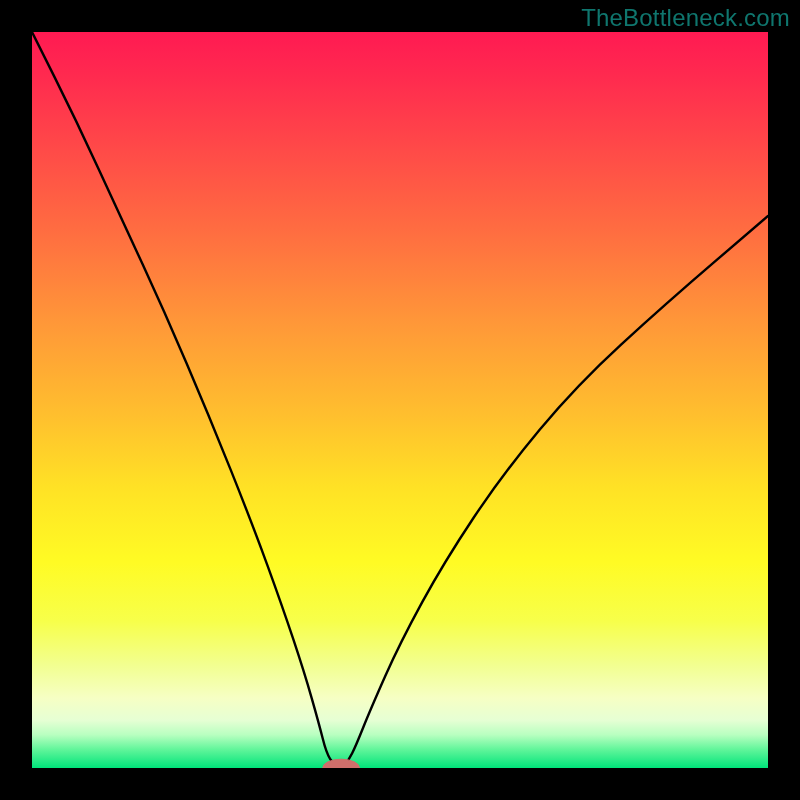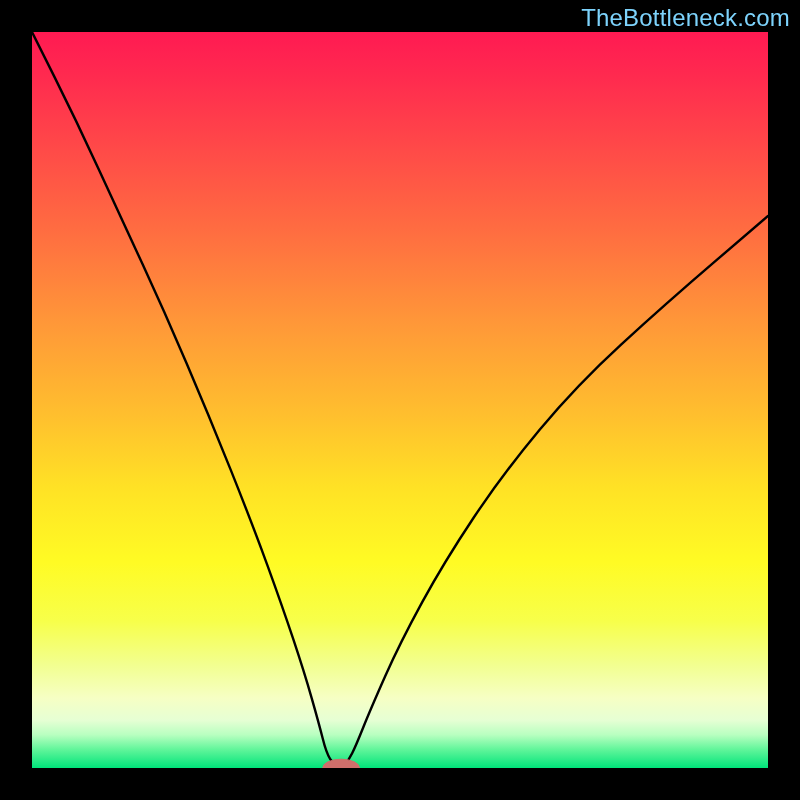--- a/index.html
+++ b/index.html
@@ -14,21 +14,21 @@
   .frame {
     position: relative;
     width: 800px;
     height: 800px;
     background: #000;
   }
   .watermark {
     position: absolute;
     top: 4px;
     right: 10px;
-    color: #7dd3fc;
+    color: #0f766e;
     font-size: 24px;
     font-weight: 500;
     letter-spacing: 0.2px;
     z-index: 5;
   }
   .plot-area {
     position: absolute;
     left: 32px;
     top: 32px;
     width: 736px;

